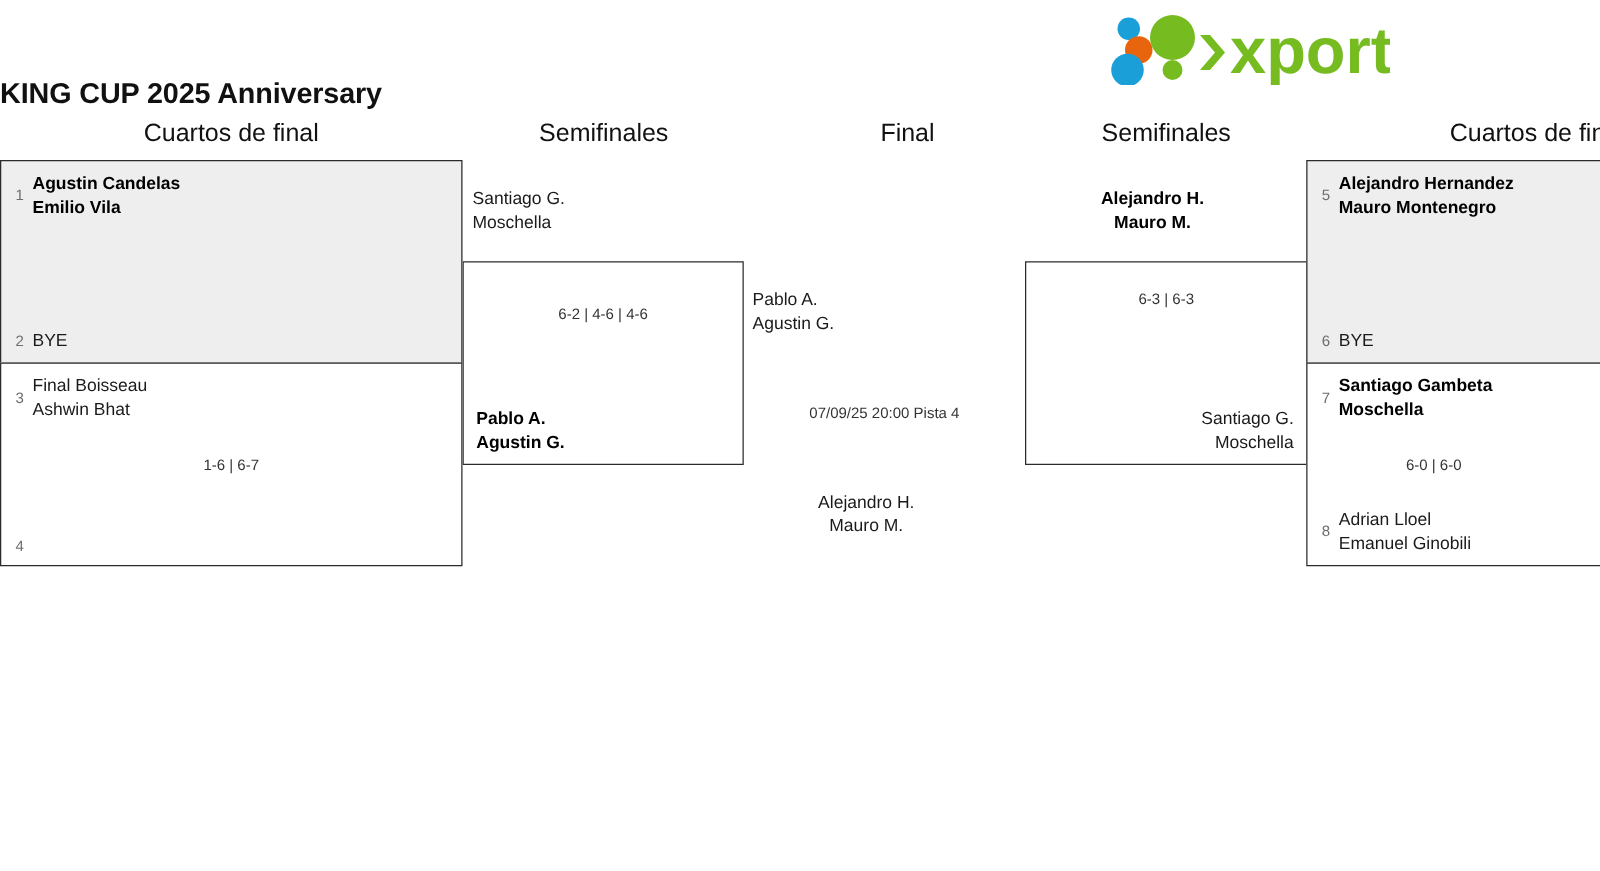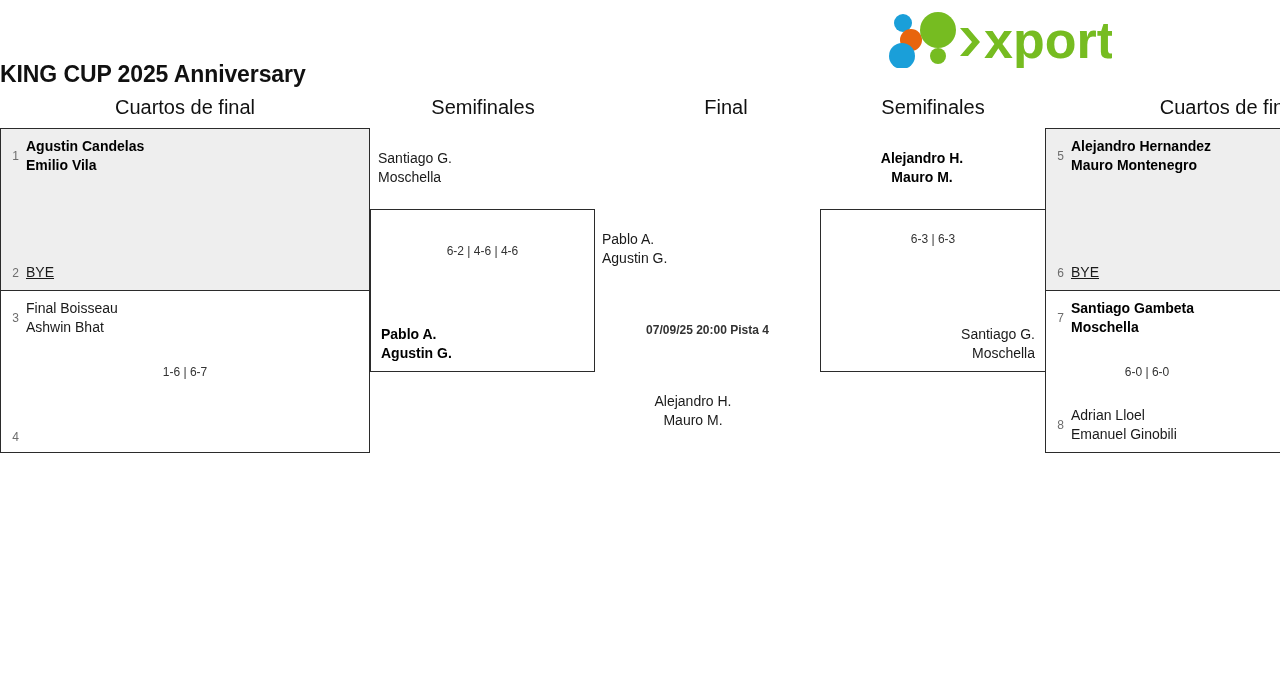--- a/index.html
+++ b/index.html
@@ -65,21 +65,21 @@
     height: 697px;
   }
 
   .match {
     position: absolute;
     box-sizing: border-box;
     border: 1px solid #2b2b2b;
     background: #ffffff;
   }
   .match.shaded { background: #eeeeee; }
-  .match.noborder { border: 0; background: transparent; font-weight: bold; }
+  .match.noborder { border: 0; background: transparent; }
 
   .slot {
     position: absolute;
     left: 0;
     width: 100%;
     box-sizing: border-box;
     display: flex;
     align-items: center;
     gap: 7px;
     padding: 0 10px;
@@ -98,21 +98,21 @@
   }
   .names {
     font-size: 14px;
     line-height: 19px;
     color: #1a1a1a;
     white-space: nowrap;
   }
   .names .n { display: block; }
   .names.win { font-weight: 700; color: #000000; }
   .names.right { text-align: right; }
-  .names.bye { line-height: 19px; text-decoration: underline; }
+  .names.bye { line-height: 19px; }
 
   .score {
     position: absolute;
     left: 0;
     width: 100%;
     box-sizing: border-box;
     padding: 0 14px;
     font-size: 12px;
     line-height: 19px;
     color: #333333;

